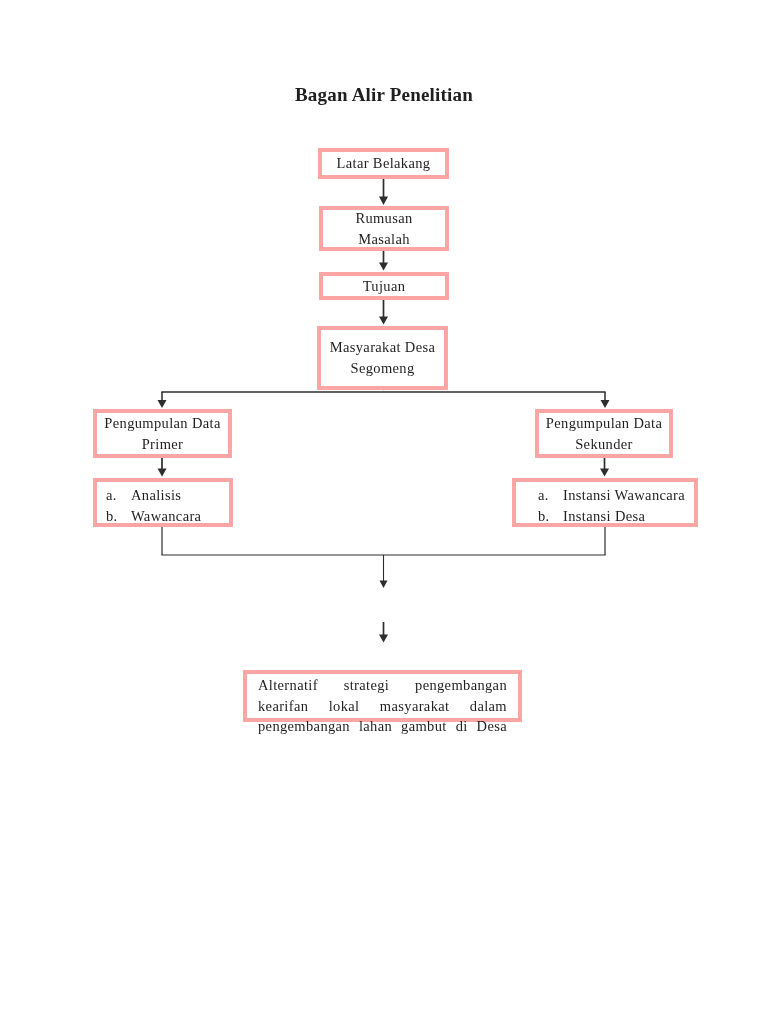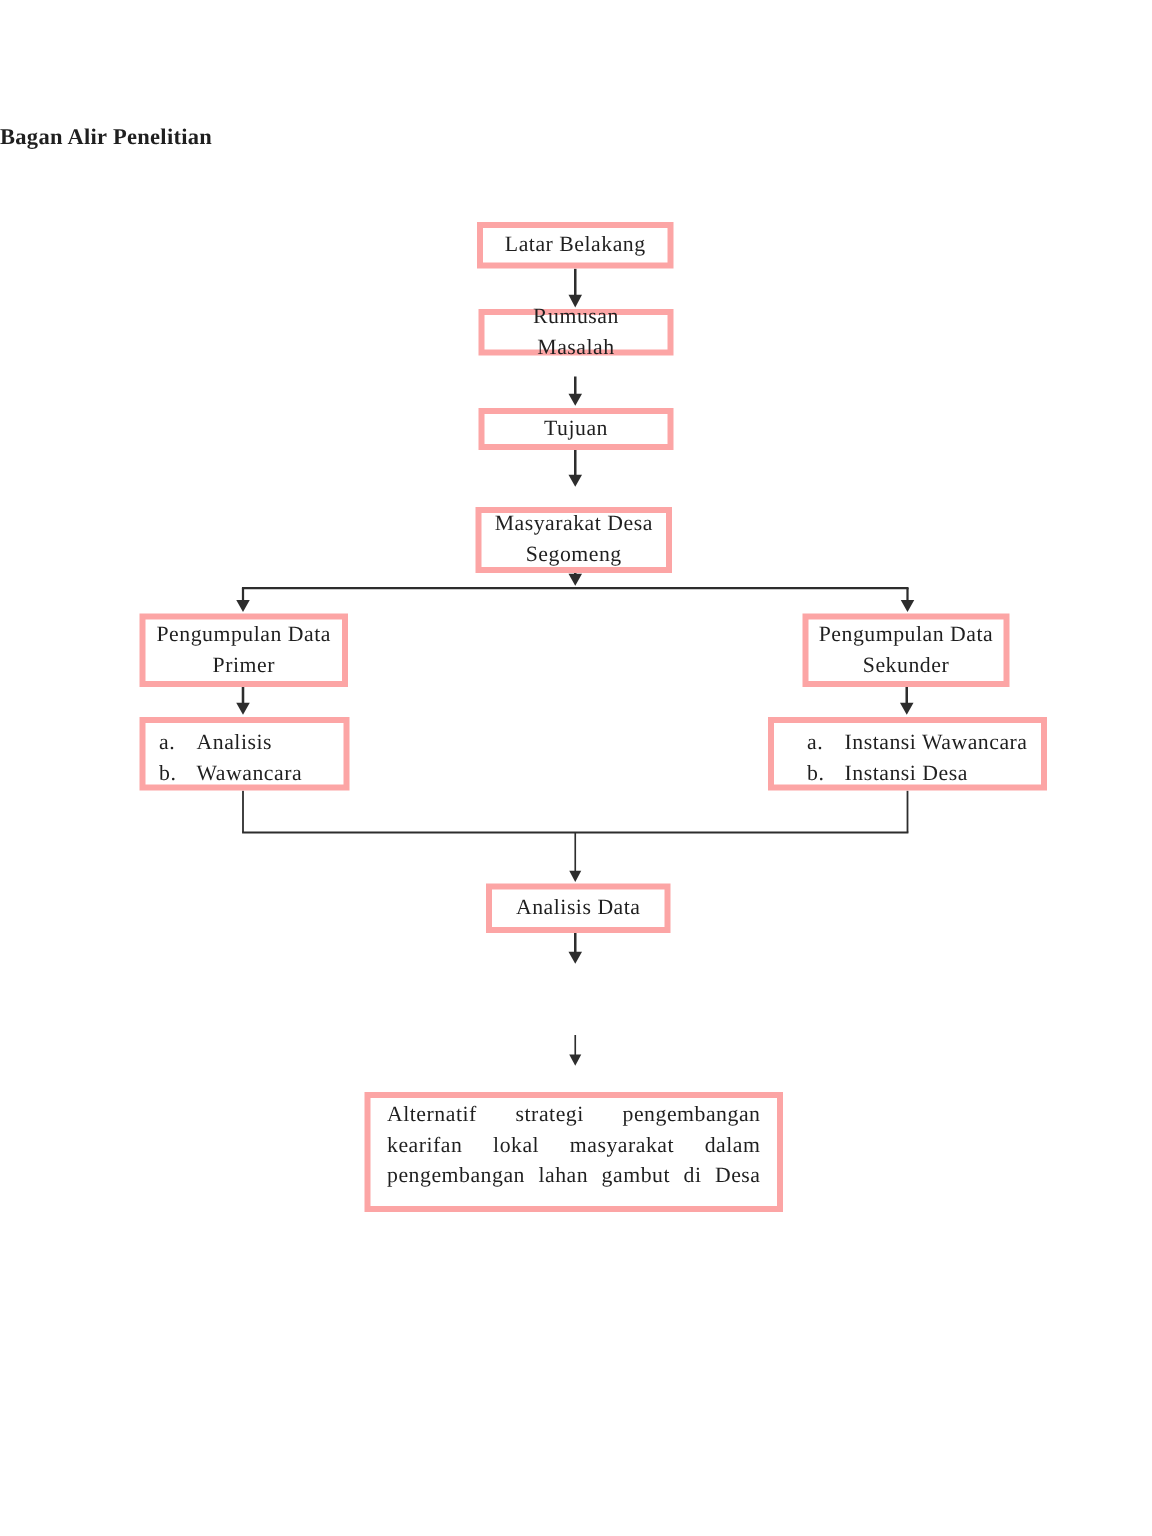--- a/index.html
+++ b/index.html
@@ -8,22 +8,23 @@
     width: 768px;
     height: 1024px;
     background: #ffffff;
     font-family: "Liberation Serif", "DejaVu Serif", serif;
     color: #1f1f1f;
     overflow: hidden;
   }
   .page-title {
     position: absolute;
     left: 0; top: 84px; width: 768px;
+    text-align: center;
     font-weight: bold;
-    font-size: 15px;
+    font-size: 19px;
     letter-spacing: 0.2px;
   }
   .connectors {
     position: absolute;
     left: 0; top: 0;
     pointer-events: none;
   }
   .box {
     position: absolute;
     box-sizing: border-box;
@@ -32,30 +33,30 @@
     display: flex;
     align-items: center;
     justify-content: center;
     text-align: center;
     font-size: 14.5px;
     line-height: 21px;
     letter-spacing: 0.35px;
     white-space: pre-line;
   }
   .b-latar       { left: 318px; top: 148px; width: 131px; height: 31px; }
-  .b-rumusan     { left: 319px; top: 206px; width: 130px; height: 31px; }
+  .b-rumusan     { left: 319px; top: 206px; width: 130px; height: 45px; }
   .b-tujuan      { left: 319px; top: 272px; width: 130px; height: 28px; }
-  .b-masyarakat  { left: 317px; top: 326px; width: 131px; height: 44px; margin-top: 12px; }
+  .b-masyarakat  { left: 317px; top: 326px; width: 131px; height: 64px; }
   .b-primer      { left:  93px; top: 409px; width: 139px; height: 49px; }
   .b-sekunder    { left: 535px; top: 409px; width: 138px; height: 49px; }
   .b-obs         { left:  93px; top: 478px; width: 140px; height: 49px; }
   .b-instansi    { left: 512px; top: 478px; width: 186px; height: 49px; }
   .b-analisis    { left: 324px; top: 589px; width: 123px; height: 33px; }
   .b-deskriptif  { left: 311px; top: 645px; width: 143px; height: 45px; }
-  .b-hasil       { left: 243px; top: 728px; width: 279px; height: 80px; }
+  .b-hasil       { left: 243px; top: 670px; width: 279px; height: 52px; }
 
   .list-box {
     display: block;
     text-align: left;
     padding-top: 3px;
     white-space: normal;
   }
   .b-obs      { padding-left: 9px;  }
   .b-instansi { padding-left: 22px; }
   .list-row  { display: flex; line-height: 21px; }
@@ -172,21 +173,20 @@
     <div class="list-row">
       <span class="list-marker">a.</span>
       <span>Instansi Wawancara</span>
     </div>
     <div class="list-row">
       <span class="list-marker">b.</span>
       <span>Instansi Desa</span>
     </div>
   </div>
 
-  <div class="box b-analisis">Analisis Data</div>
 
 
   <div class="box hasil-box b-hasil">
     <div class="hasil-line">Alternatif strategi pengembangan</div>
     <div class="hasil-line">kearifan lokal masyarakat dalam</div>
     <div class="hasil-line">pengembangan lahan gambut di Desa</div>
   </div>
 
 </div>
 

